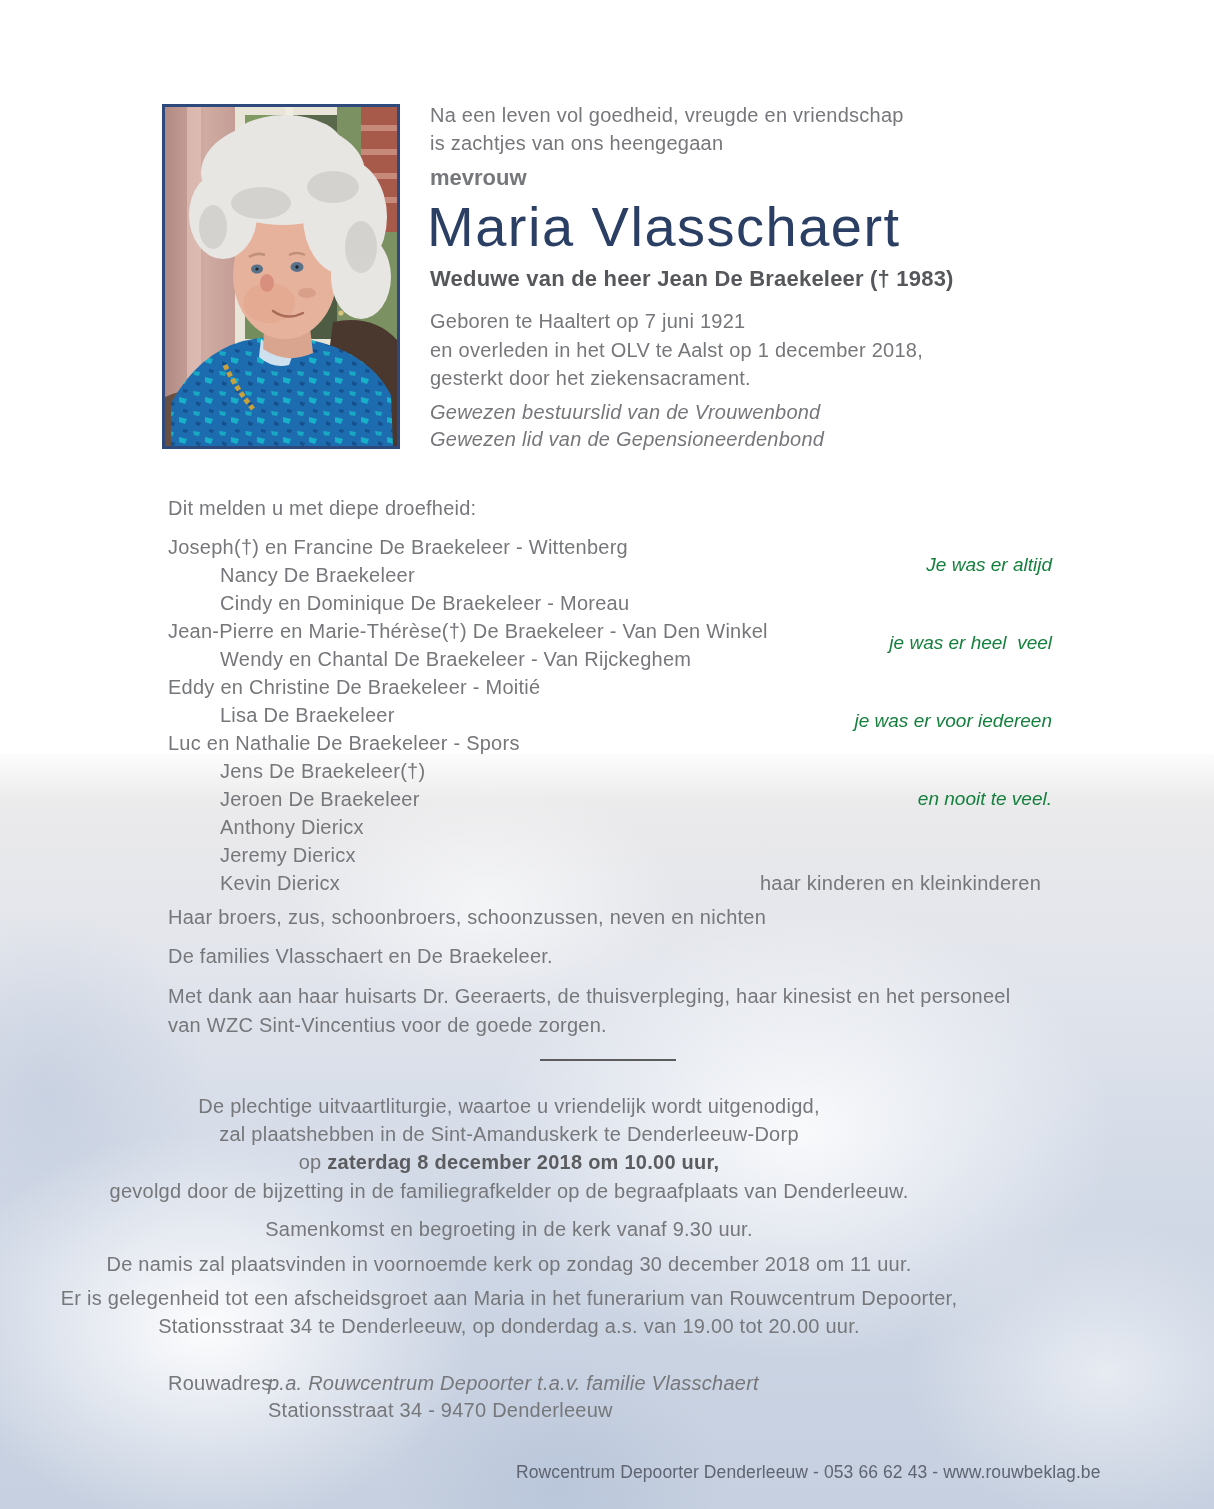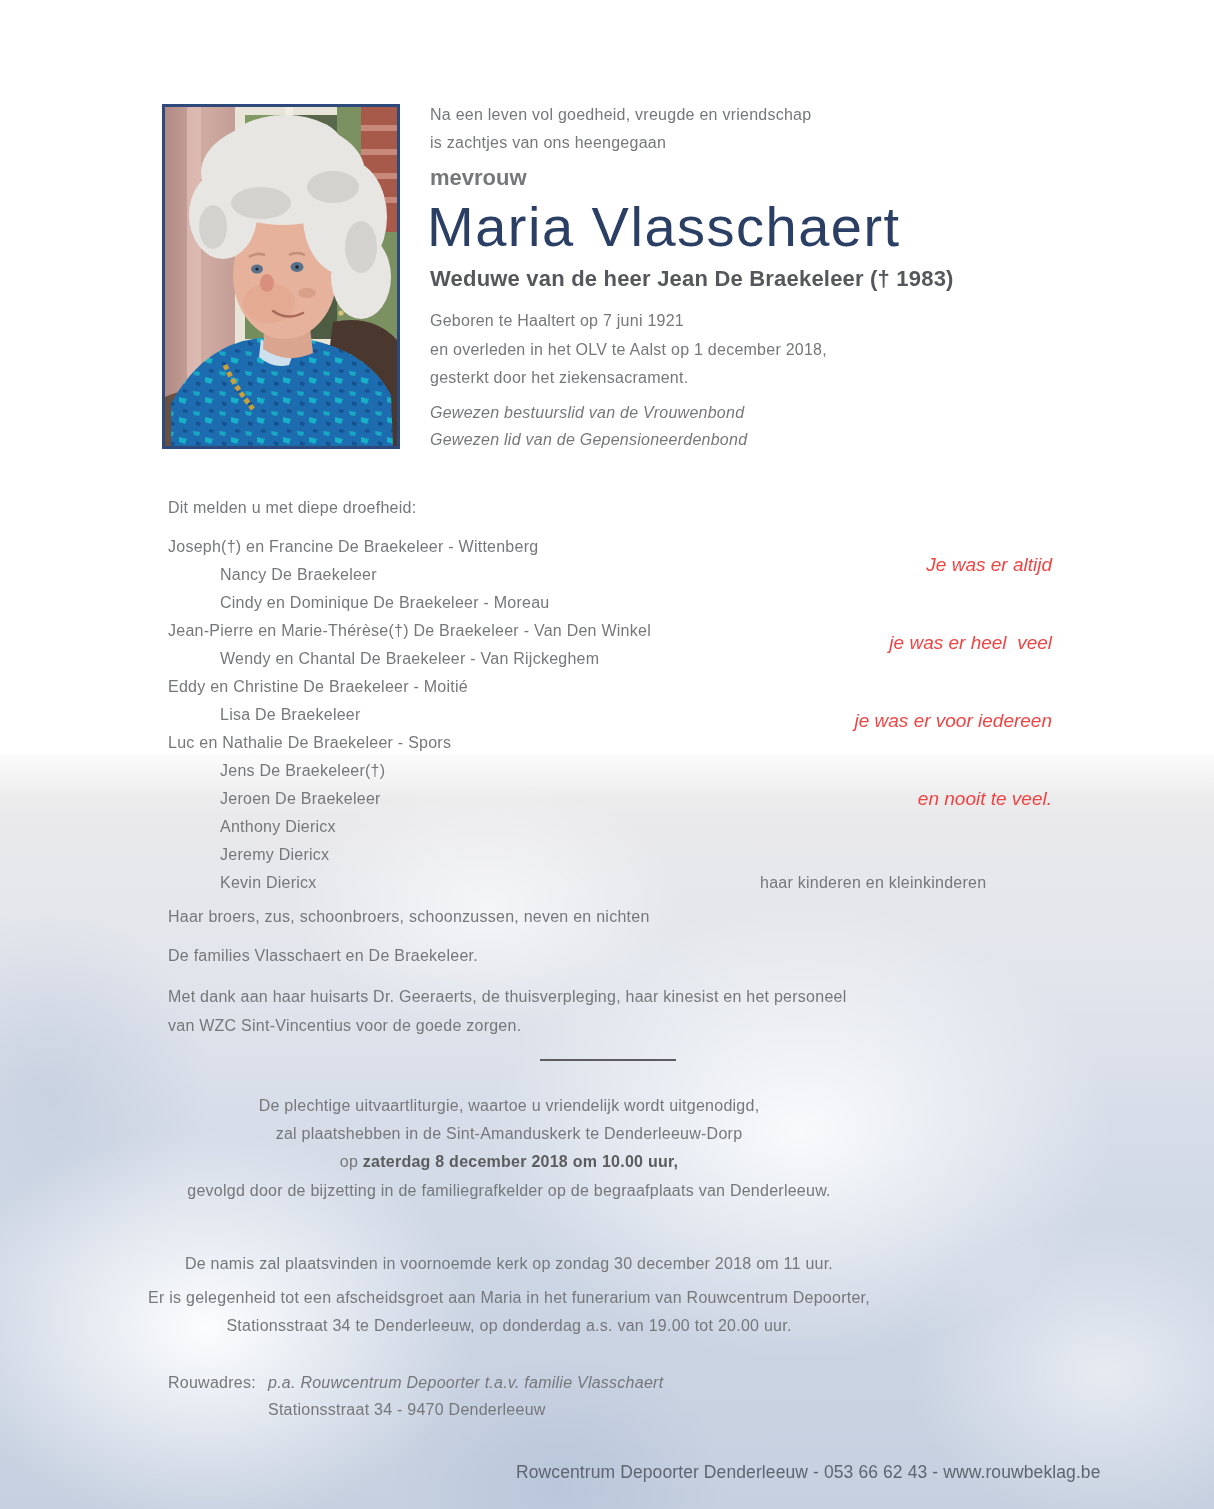--- a/index.html
+++ b/index.html
@@ -21,37 +21,37 @@
       radial-gradient(ellipse 300px 190px at 40% 20%, rgba(255,255,255,.6), rgba(255,255,255,0) 65%),
       radial-gradient(ellipse 280px 220px at 46% 97%, rgba(170,185,210,.45), rgba(170,185,210,0) 60%),
       radial-gradient(ellipse 260px 300px at 4% 45%, rgba(185,197,218,.5), rgba(185,197,218,0) 62%),
       linear-gradient(180deg,#efefef 0%,#e9e9eb 10%,#e2e5ec 28%,#d5dce8 52%,#cbd4e3 75%,#c6d0e0 100%);
   }
   .bg-roses::before{
     content:"";position:absolute;left:0;top:0;width:100%;height:46px;
     background:linear-gradient(180deg, rgba(255,255,255,.8), rgba(255,255,255,0));
   }
   .abs{position:absolute;}
-  .txt{font-size:16px;letter-spacing:.25px;line-height:28px;white-space:nowrap;}
+  .txt{font-size:20px;letter-spacing:.25px;line-height:28px;white-space:nowrap;}
   .grey{color:#76777a;font-weight:bold;}
   .photo-frame{
     left:162px;top:104px;width:238px;height:345px;
     border:3px solid #2e4a7d;box-sizing:border-box;background:#cbb3a9;
   }
   .photo-frame svg{display:block;width:100%;height:100%;}
   .intro{left:430px;top:101px;}
   .salutation{left:430px;top:165px;font-size:22px;}
   .deceased-name{
     left:427px;top:196px;font-size:56px;line-height:62px;
     letter-spacing:1.5px;color:#2a3f63;white-space:nowrap;
   }
   .widow-line{left:430px;top:266px;font-size:22px;font-weight:bold;color:#55575b;letter-spacing:.2px;white-space:nowrap;}
   .birth-block{left:430px;top:307px;line-height:28.5px;}
   .membership-block{left:430px;top:399px;font-style:italic;line-height:27px;}
-  .poem{right:162px;top:500px;text-align:right;font-style:italic;font-size:19px;line-height:26px;color:#ef4444;white-space:pre;}
+  .poem{right:162px;top:500px;text-align:right;font-style:italic;font-size:19px;line-height:26px;color:#15803d;white-space:pre;}
   .announce{left:168px;top:494px;}
   .family{left:168px;top:533px;line-height:28px;}
   .fam{white-space:nowrap;}
   .ind{padding-left:52px;}
   .kin-note{left:760px;top:869px;}
   .relatives{left:168px;top:903px;}
   .families-line{left:168px;top:942px;}
   .thanks{left:168px;top:982px;line-height:29px;}
   .divider{left:540px;top:1059px;width:136px;border-top:2px solid #5c5c5e;}
   .center-block{left:0;width:1018px;text-align:center;white-space:nowrap;}
@@ -197,20 +197,21 @@
     <div>Met dank aan haar huisarts Dr. Geeraerts, de thuisverpleging, haar kinesist en het personeel</div>
     <div>van WZC Sint-Vincentius voor de goede zorgen.</div>
   </div>
 
   <div class="abs divider"></div>
 
   <div class="abs txt center-block c1">De plechtige uitvaartliturgie, waartoe u vriendelijk wordt uitgenodigd,</div>
   <div class="abs txt center-block c2">zal plaatshebben in de Sint-Amanduskerk te Denderleeuw-Dorp</div>
   <div class="abs txt center-block c3"><span>op </span><span class="bold-part">zaterdag 8 december 2018 om 10.00 uur,</span></div>
   <div class="abs txt center-block c4">gevolgd door de bijzetting in de familiegrafkelder op de begraafplaats van Denderleeuw.</div>
+  <div class="abs txt center-block c5">Samenkomst en begroeting in de kerk vanaf 9.30 uur.</div>
   <div class="abs txt center-block c6">De namis zal plaatsvinden in voornoemde kerk op zondag 30 december 2018 om 11 uur.</div>
   <div class="abs txt center-block c7">Er is gelegenheid tot een afscheidsgroet aan Maria in het funerarium van Rouwcentrum Depoorter,</div>
   <div class="abs txt center-block c8">Stationsstraat 34 te Denderleeuw, op donderdag a.s. van 19.00 tot 20.00 uur.</div>
 
   <div class="abs txt rouwadres-label">Rouwadres:</div>
   <div class="abs txt rouwadres-1">p.a. Rouwcentrum Depoorter t.a.v. familie Vlasschaert</div>
   <div class="abs txt rouwadres-2">Stationsstraat 34 - 9470 Denderleeuw</div>
 
   <div class="abs footer">Rowcentrum Depoorter Denderleeuw - 053 66 62 43 - www.rouwbeklag.be</div>
 

